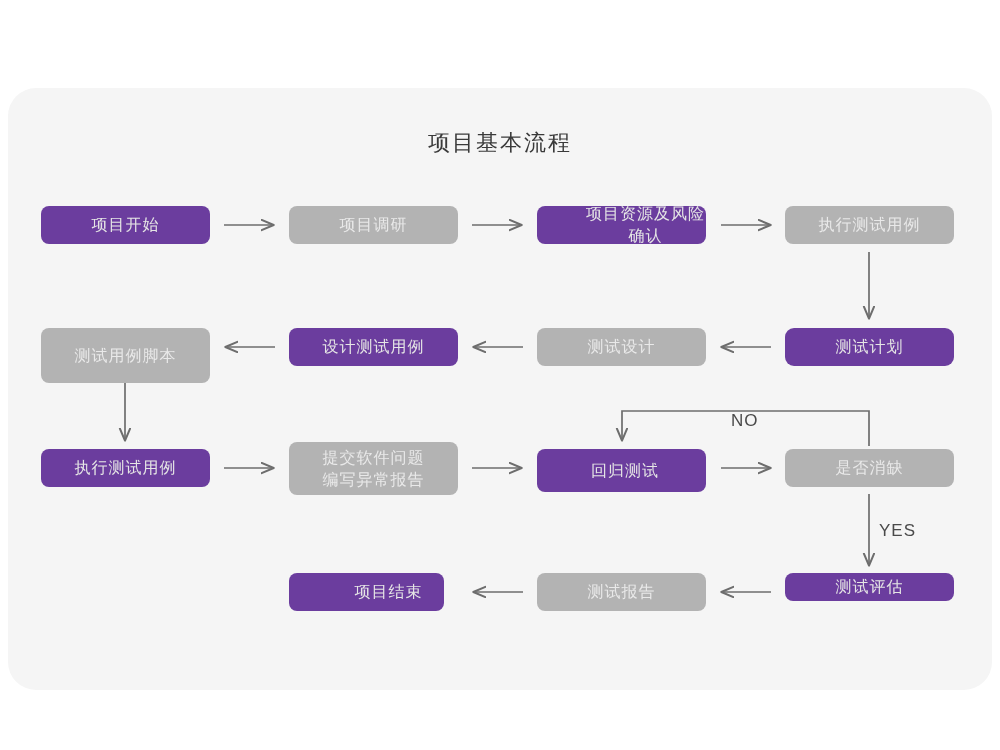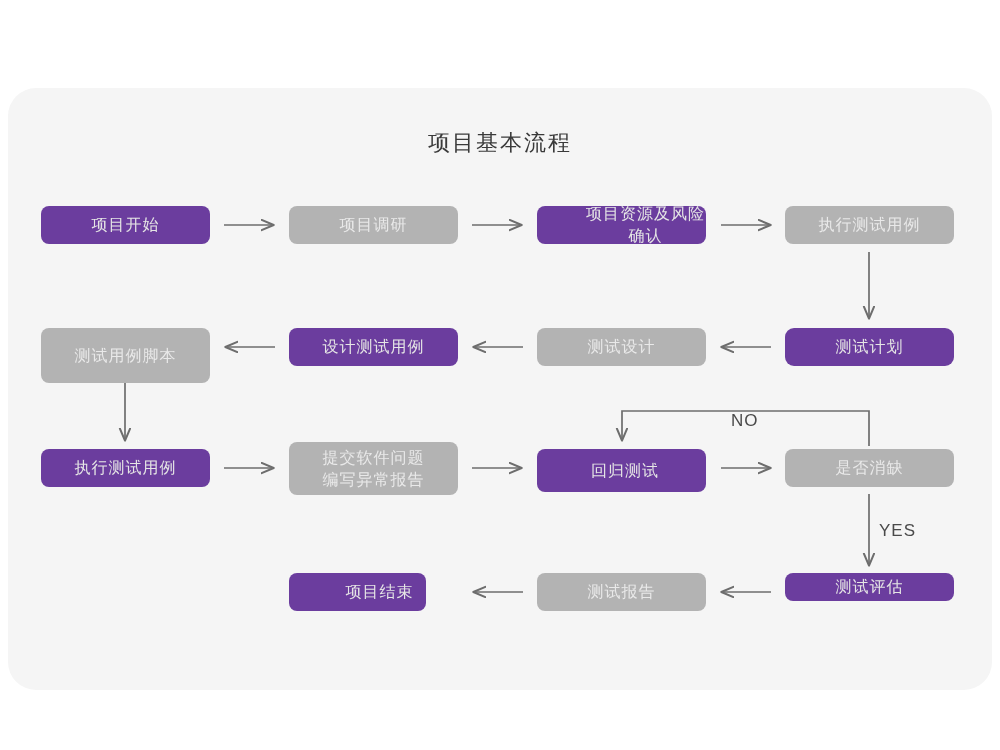--- a/index.html
+++ b/index.html
@@ -151,19 +151,19 @@
 
   <div class="node purple" style="left:41px; top:449px; width:169px; height:38px;">执行测试用例</div>
 
   <div class="node gray" style="left:289px; top:442px; width:169px; height:53px;">提交软件问题
 编写异常报告</div>
 
   <div class="node purple" style="left:537px; top:449px; width:169px; height:43px;padding-left:7px;">回归测试</div>
 
   <div class="node gray" style="left:785px; top:449px; width:169px; height:38px;">是否消缺</div>
 
-  <div class="node purple" style="left:289px; top:573px; width:137px; height:38px;padding-left:44px;">项目结束</div>
+  <div class="node purple" style="left:289px; top:573px; width:155px; height:38px;padding-left:44px;">项目结束</div>
 
   <div class="node gray" style="left:537px; top:573px; width:169px; height:38px;">测试报告</div>
 
   <div class="node purple" style="left:785px; top:573px; width:169px; height:28px;">测试评估</div>
 
 </div>
 
 </body></html>

